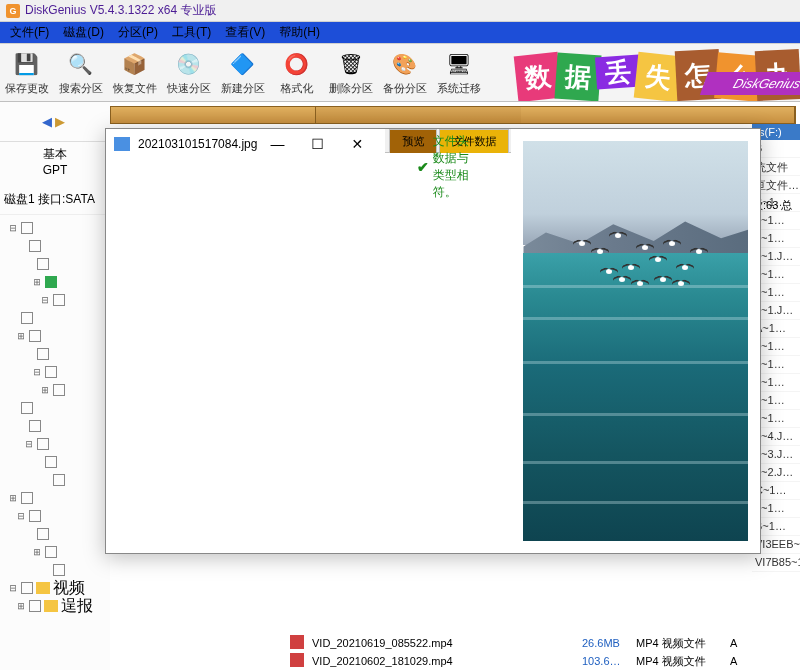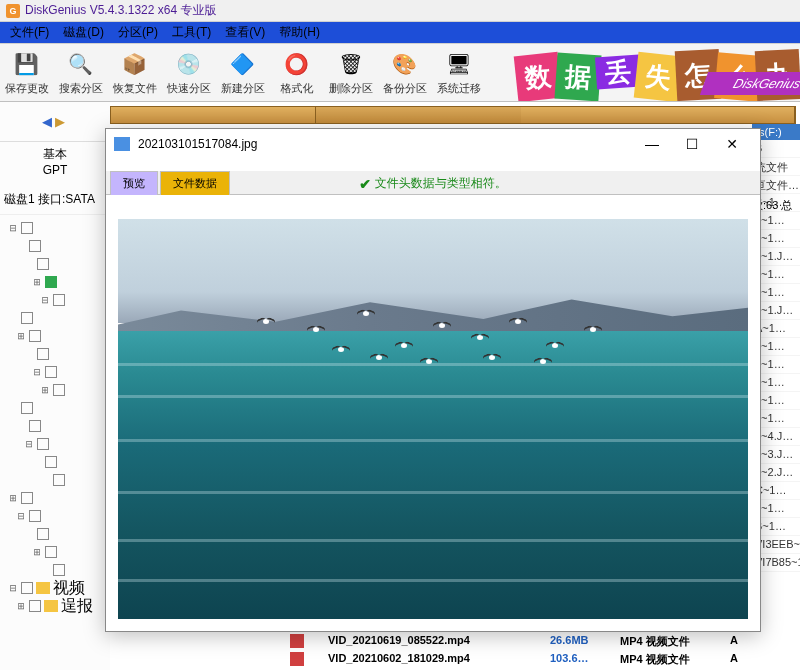--- a/index.html
+++ b/index.html
@@ -29,32 +29,32 @@
 .tree-row { display:flex; align-items:center; height:18px; white-space:nowrap; overflow:hidden; }
 .tree-row .exp { width:10px; text-align:center; color:#666; font-size:9px; cursor:pointer; }
 .tree-row .box { width:12px; height:12px; border:1px solid #888; margin:0 3px; display:inline-block; }
 .tree-row .box.green { background:#2fa84f; border-color:#2fa84f; }
 .tree-row .fico { width:14px; height:12px; margin-right:3px; background:#f5c542; display:inline-block; }
 .tree-row .txt { font-size:16px; }
 .rightcol { position:absolute; right:0; top:124px; width:48px; height:546px; background:#fff; font-size:11px; overflow:hidden; }
 .rightcol .hdr { background:#3a7ac8; color:#fff; padding:2px 4px; font-size:11px; }
 .rightcol .row { padding:2px 3px; white-space:nowrap; overflow:hidden; color:#333; border-bottom:1px solid #f4f4f4; height:18px; }
 .bottom { position:absolute; left:290px; bottom:0; height:36px; width:460px; }
-.bottom .frow { display:flex; height:18px; gap:20px; font-size:11px;font-weight:bold; }
+.bottom .frow { display:flex; align-items:center; height:18px; gap:4px; font-size:11px; }
 .bottom .fico2 { width:14px; height:14px; background:#d04040; display:inline-block; margin-right:4px; }
 .bottom .frow span:nth-child(2){flex:1;} .bottom .frow .sz{width:50px;color:#2060c0;} .bottom .frow .tp{width:90px;} .bottom .frow .attr{width:20px;}
 .statline { position:absolute; top:196px; right:0; width:50px; font-size:11px; padding:2px; white-space:nowrap; }
 
-.dialog { position:absolute; left:105px; top:128px; width:656px; height:504px; background:#fff; border:1px solid #888; box-shadow:0 4px 20px rgba(0,0,0,0.25); display:flex; flex-direction:column;gap:12px; }
+.dialog { position:absolute; left:105px; top:128px; width:656px; height:426px; background:#fff; border:1px solid #888; box-shadow:0 4px 20px rgba(0,0,0,0.25); display:flex; flex-direction:row; }
 .dlg-title { height:30px; display:flex; align-items:center; padding:0 8px; background:#fff; }
 .dlg-title .ico { width:16px; height:14px; background:#4a90e2; margin-right:8px; }
 .dlg-title .ttl { flex:1; }
 .dlg-title .wbtn { width:40px; height:26px; display:flex; align-items:center; justify-content:center; cursor:pointer; font-size:14px; font-family:Arial; }
 .dlg-tabs { height:24px; display:flex; align-items:flex-end; background:#f0f0f0; padding-left:4px; position:relative; border-bottom:1px solid #c0c0c0; }
-.dlg-tabs .tab { padding:4px 12px; background:#c4b5fd; border:1px solid #c0c0c0; border-bottom:none; margin-right:2px; cursor:pointer; font-size:11px; position:relative; bottom:-1px; }
+.dlg-tabs .tab { padding:4px 12px; background:#a16207; border:1px solid #c0c0c0; border-bottom:none; margin-right:2px; cursor:pointer; font-size:11px; position:relative; bottom:-1px; }
 .dlg-tabs .tab.inactive { background:#eab308; }
 .dlg-tabs .status { position:absolute; left:50%; transform:translateX(-50%); top:4px; color:#1a8a1a; font-size:12px; display:flex; align-items:center; gap:4px; }
 .dlg-tabs .check { color:#1a8a1a; font-weight:bold; font-size:14px; }
 .dlg-body { flex:1; background:#fff; display:flex; align-items:center; justify-content:center; padding:12px; }
 .preview-img { width:100%; height:100%; position:relative; overflow:hidden; }
 .sky { position:absolute; top:0; left:0; right:0; height:26%; background:linear-gradient(#d0e0e8 0%, #c0d0dc 70%, #9aa8b8 100%); }
 .mtn { position:absolute; top:18%; left:0; right:0; height:14%; background:linear-gradient(90deg,#7a8a9a 0%,#6a7a8c 40%,#5a6c7e 100%); clip-path:polygon(0 60%,10% 35%,25% 55%,40% 20%,58% 50%,72% 15%,88% 45%,100% 30%,100% 100%,0 100%); }
 .sea { position:absolute; top:28%; left:0; right:0; bottom:0; background:linear-gradient(#3aa0a8 0%, #2a8a92 15%, #1a6a78 40%, #145560 70%, #0e4450 100%); }
 .wave { position:absolute; left:0; right:0; height:3px; background:rgba(200,230,235,0.35); }
 .bird { position:absolute; width:18px; height:12px; }

